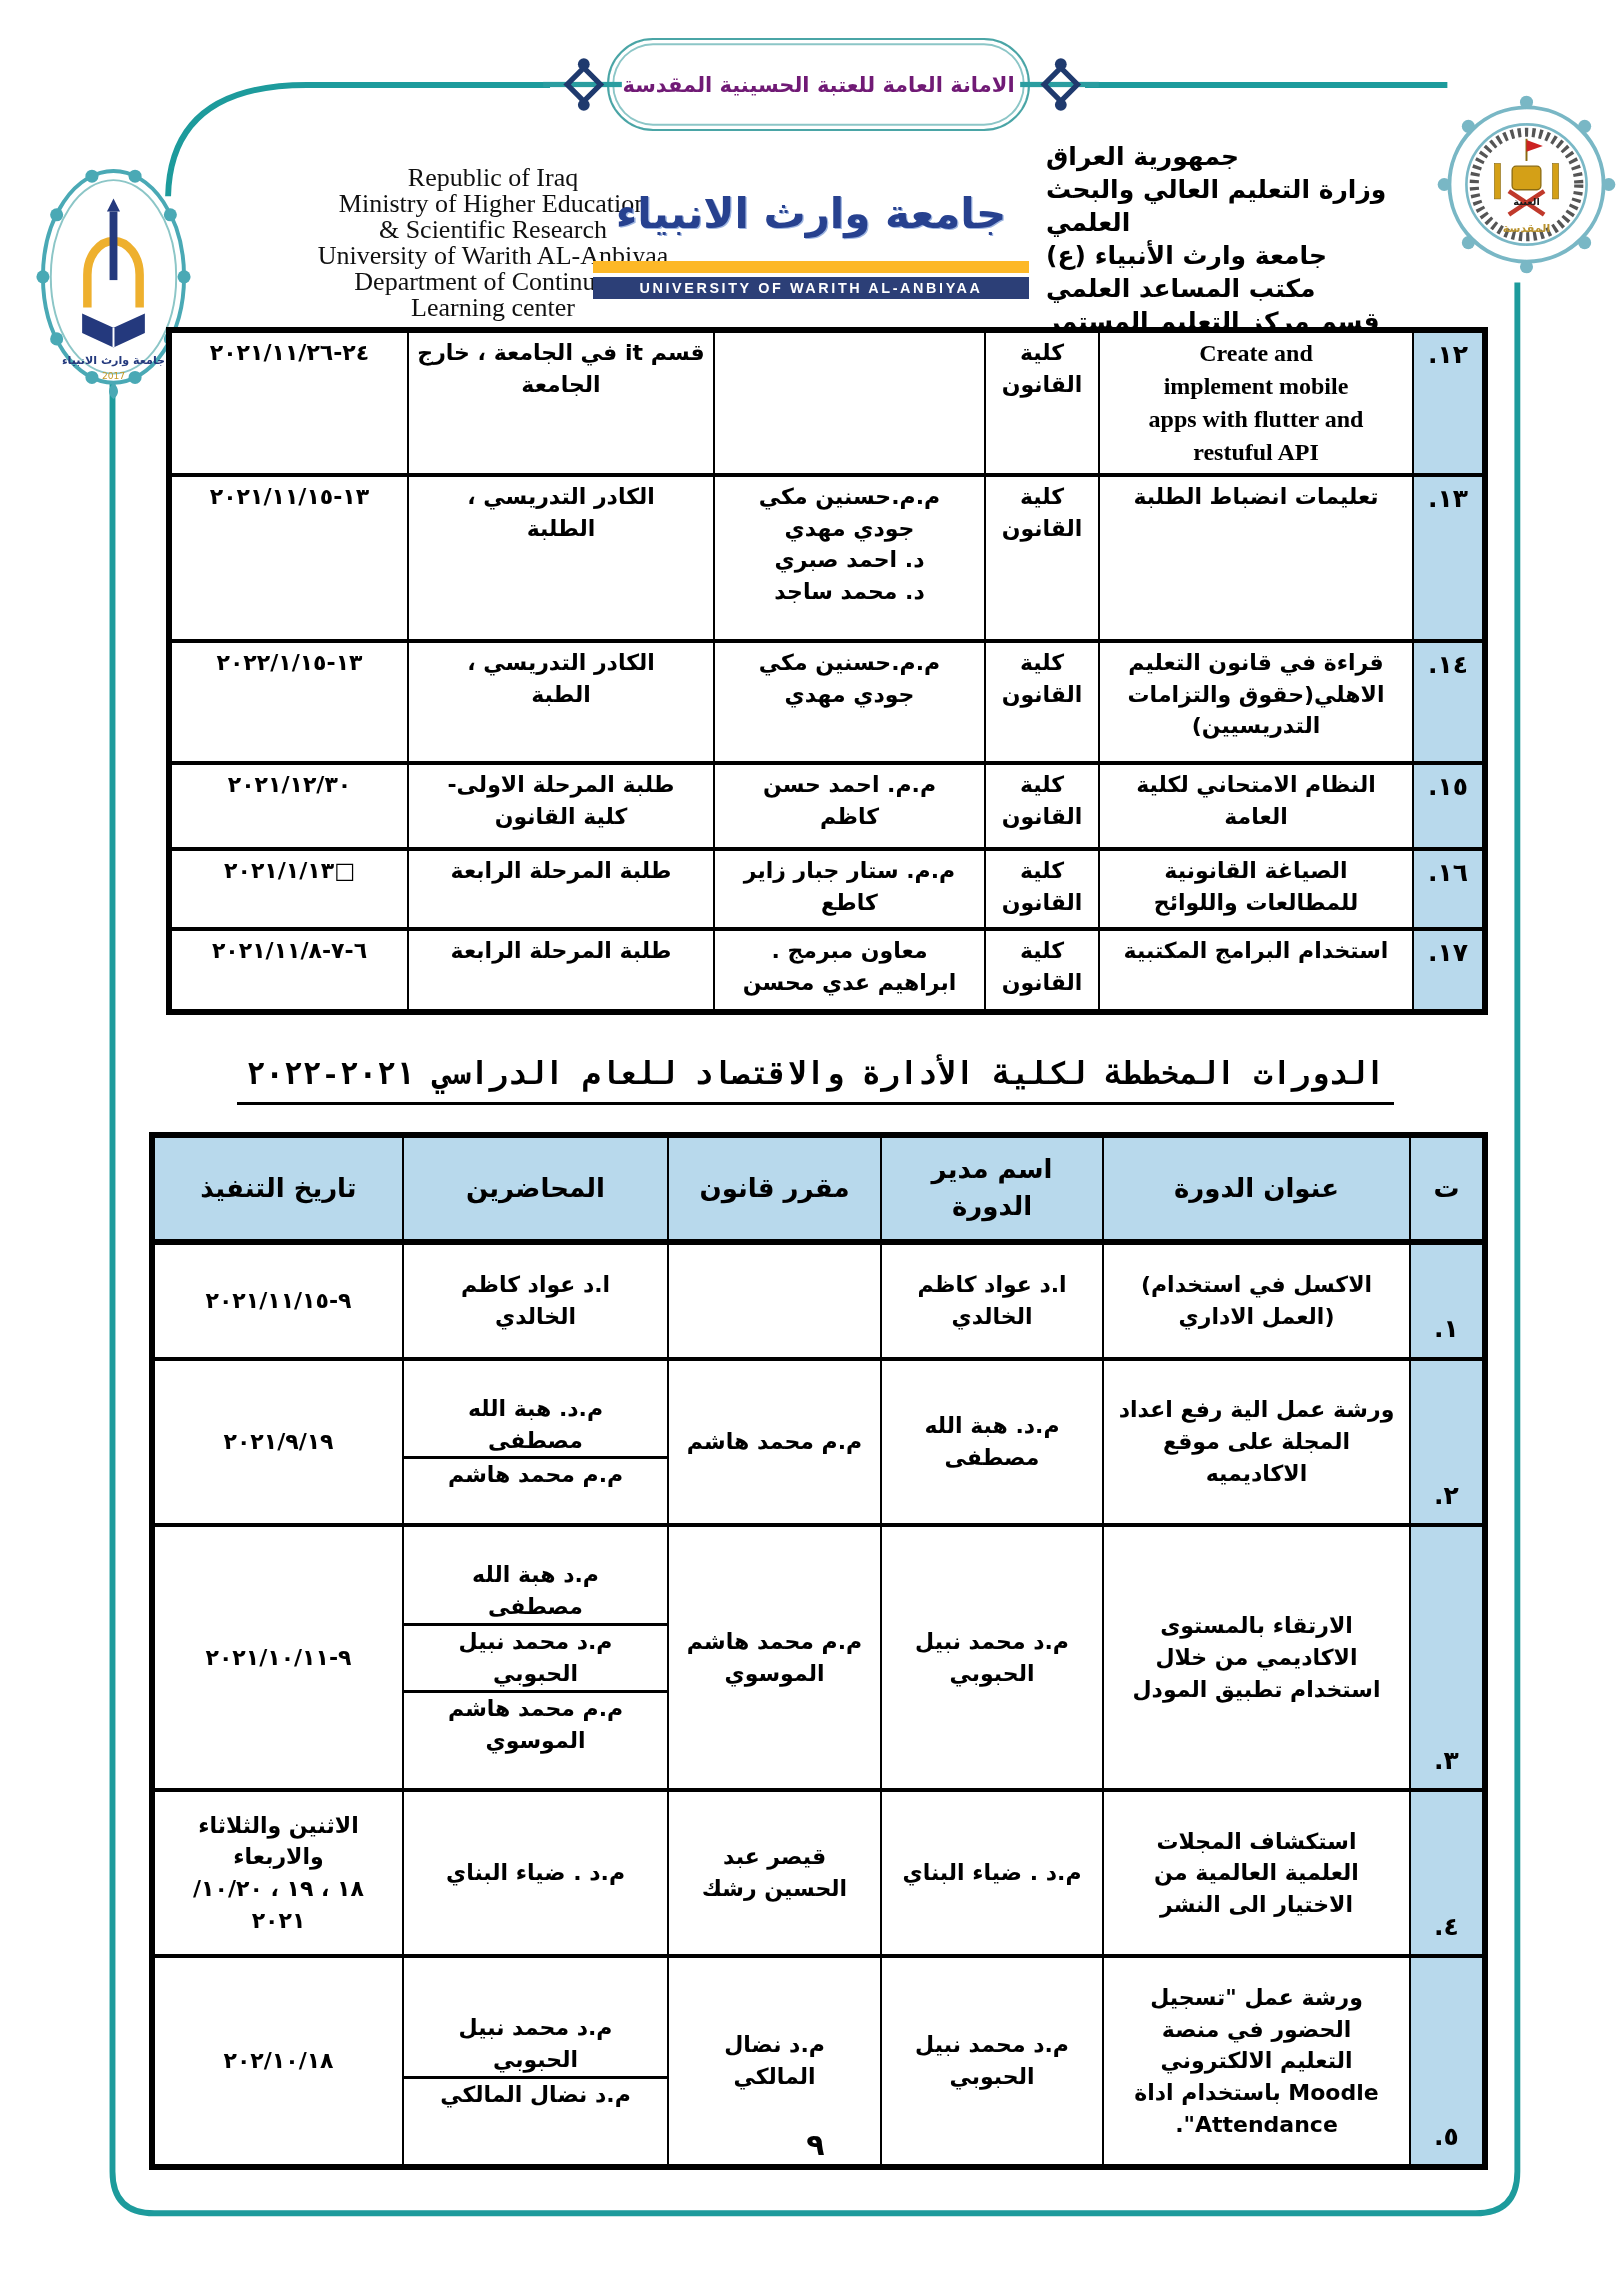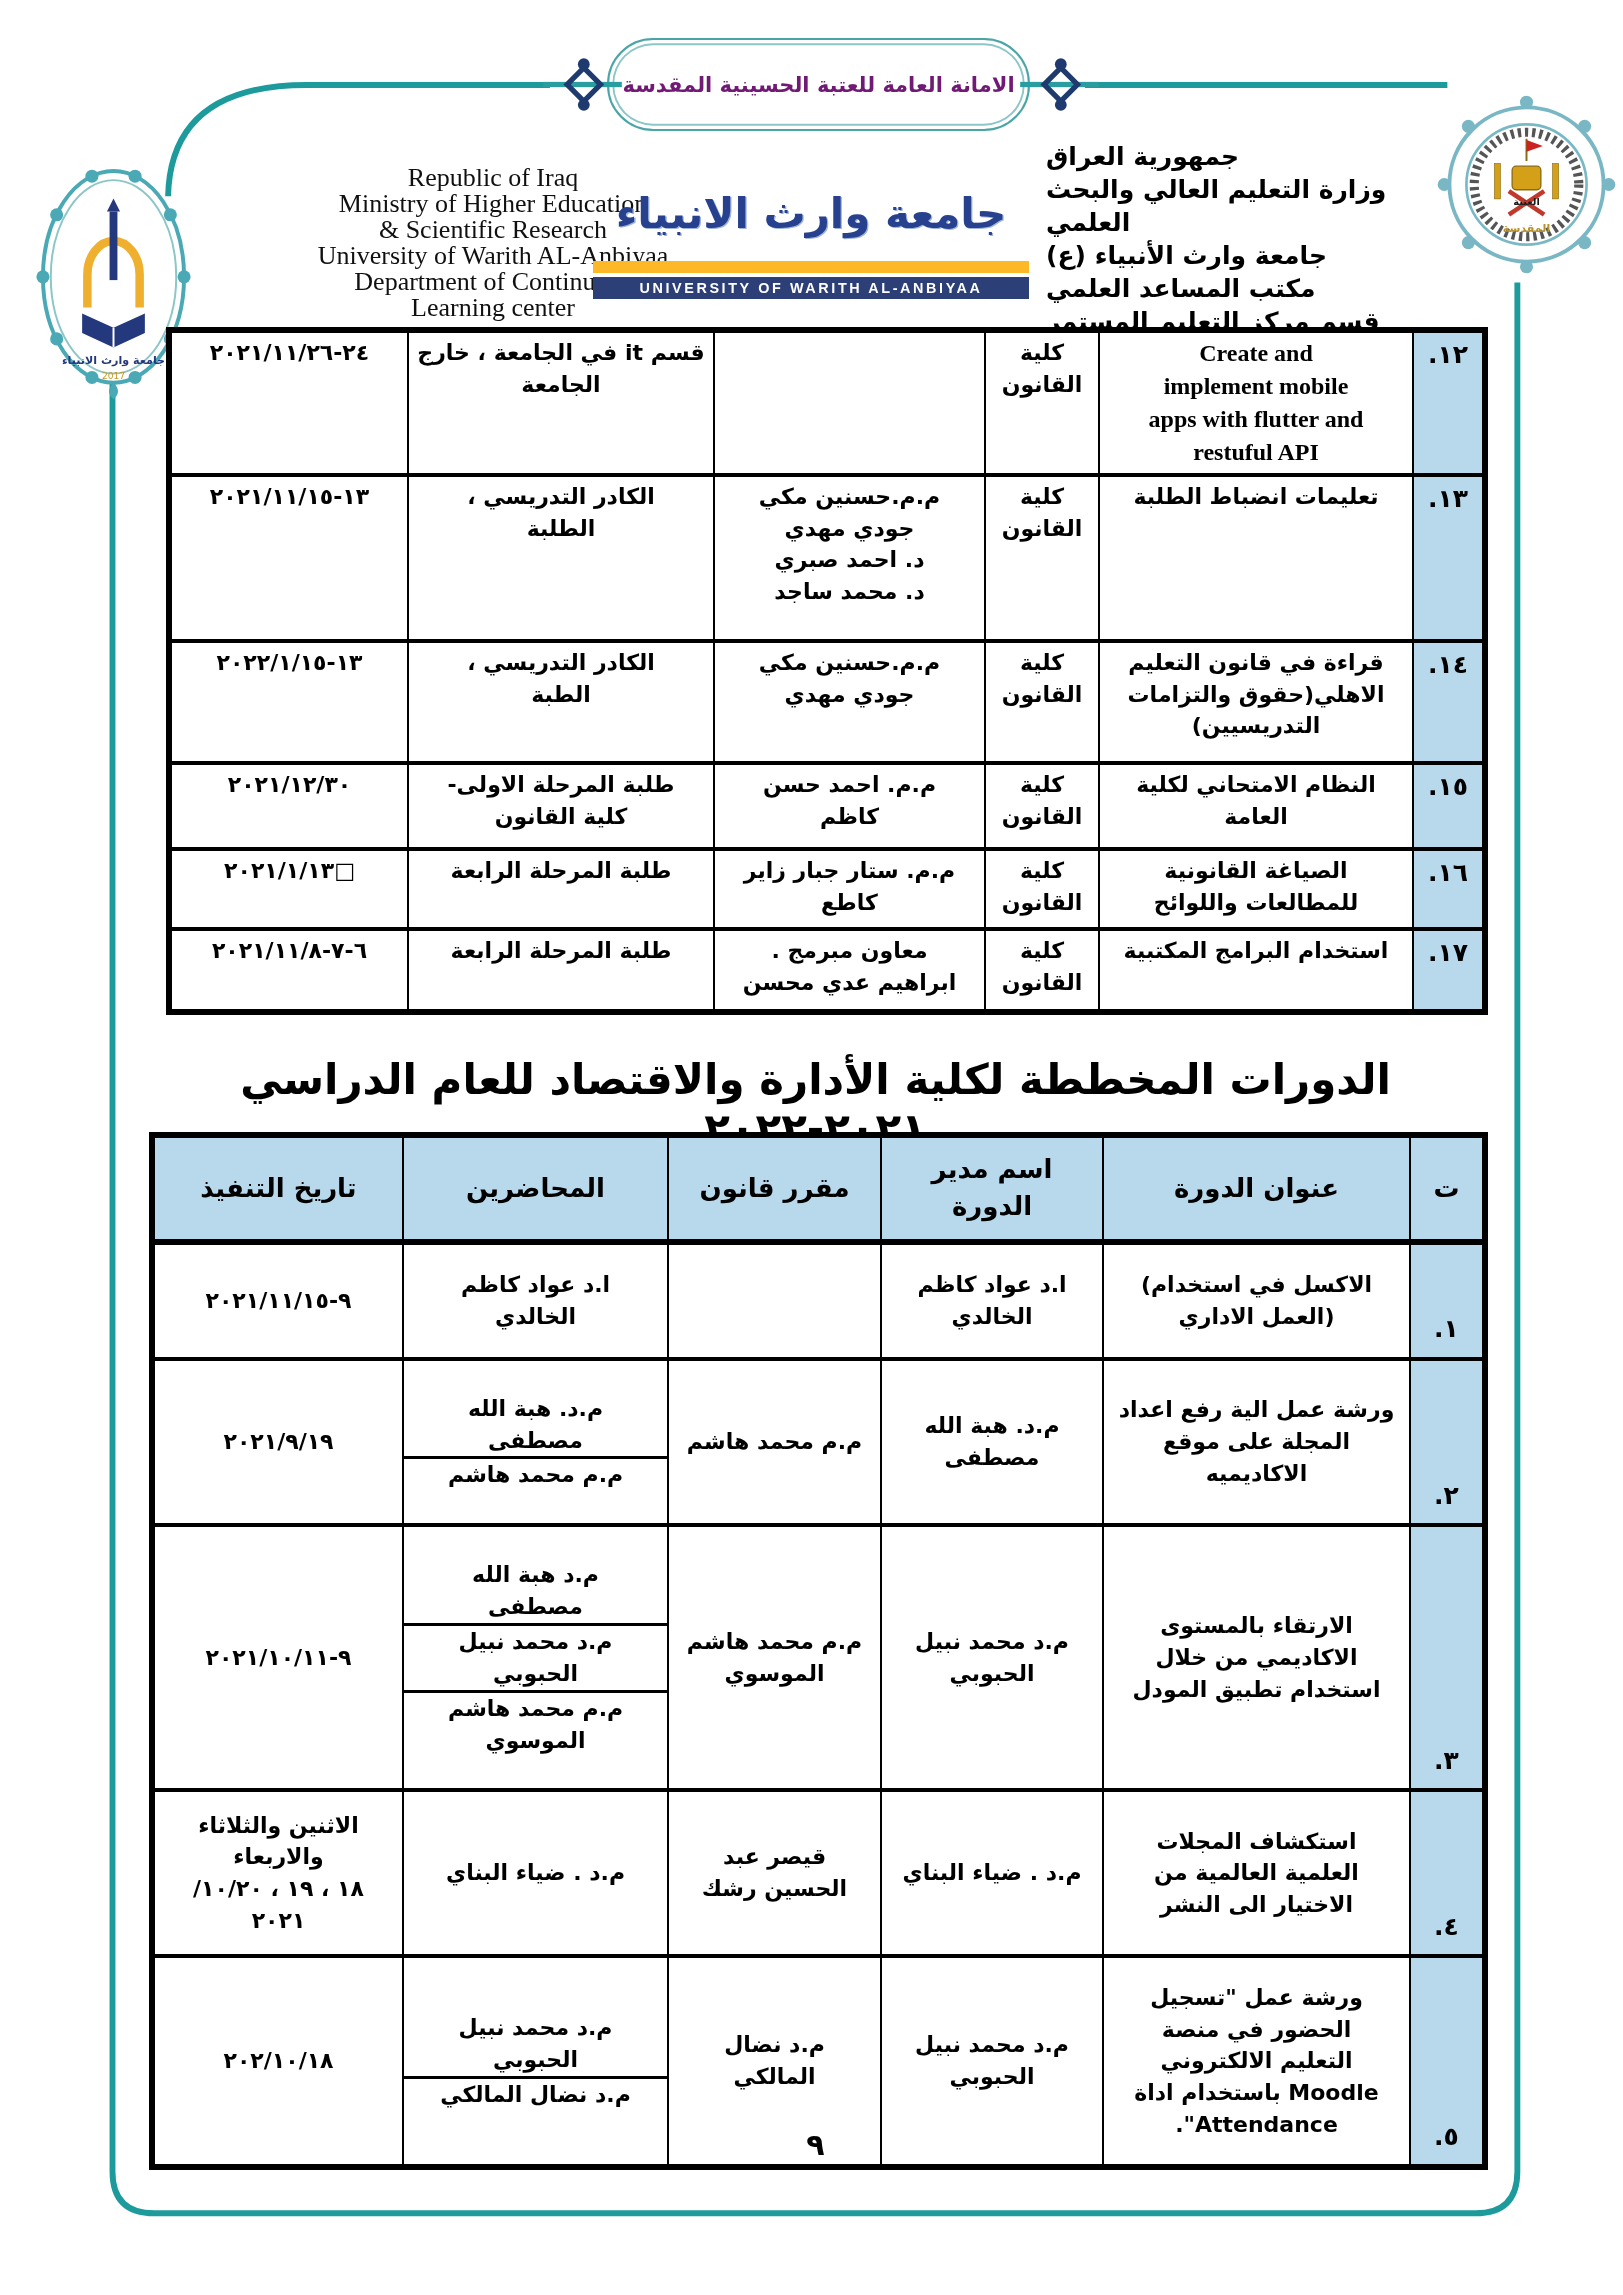--- a/index.html
+++ b/index.html
@@ -45,22 +45,22 @@
   .en-title{font-family:"Liberation Serif",serif;font-size:24px;line-height:33px;
             direction:ltr;font-weight:bold;}
   .date-ltr{direction:ltr;unicode-bidi:bidi-override;}
   .subwrap{display:flex;flex-direction:column;height:100%;}
   .sub{display:flex;align-items:center;justify-content:center;border-bottom:3.9px solid #000;
        white-space:pre-line;}
   .sub:last-child{border-bottom:none;}
   td.lect-split{padding:0;}
 
   .section-title{left:150px;top:1055px;width:1333px;text-align:center;}
-  .section-title span{display:inline-block;font-size:42px;font-weight:bold;
-                      border-bottom:3.3px solid #000;padding:0 9.2px 9.2px;}
+  .section-title span{display:inline-block;font-size:31px;font-weight:bold;
+                      border-bottom:3.3px solid #000;padding:0 9.2px 9.2px;font-family:Liberation Mono, monospace;}
   .page-num{left:150px;top:2127px;width:1333px;text-align:center;
             font-size:30px;font-weight:bold;}
 </style>
 </head>
 <body>
 
 <div class="page">
 
   <svg class="abs" style="left:0;top:0;" width="1624" height="2295" viewBox="0 0 2482 3509">
     <path d="M 173 585 V 3320 Q 173 3384 237 3384 H 2257 Q 2321 3384 2321 3320 V 432" fill="none" stroke="#1d9b9c" stroke-width="9"></path>

